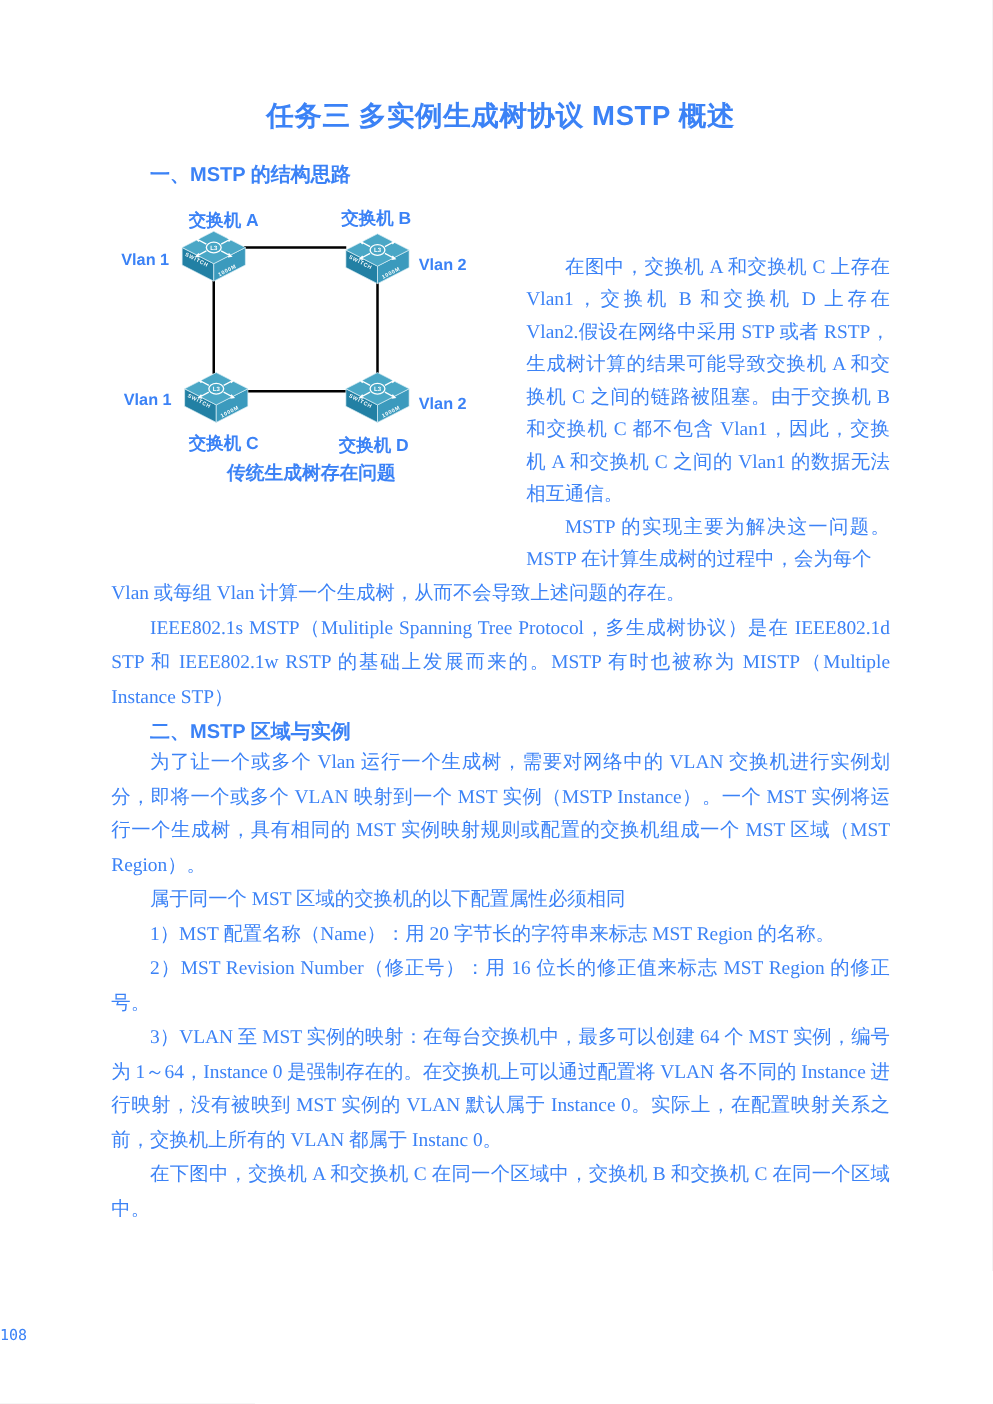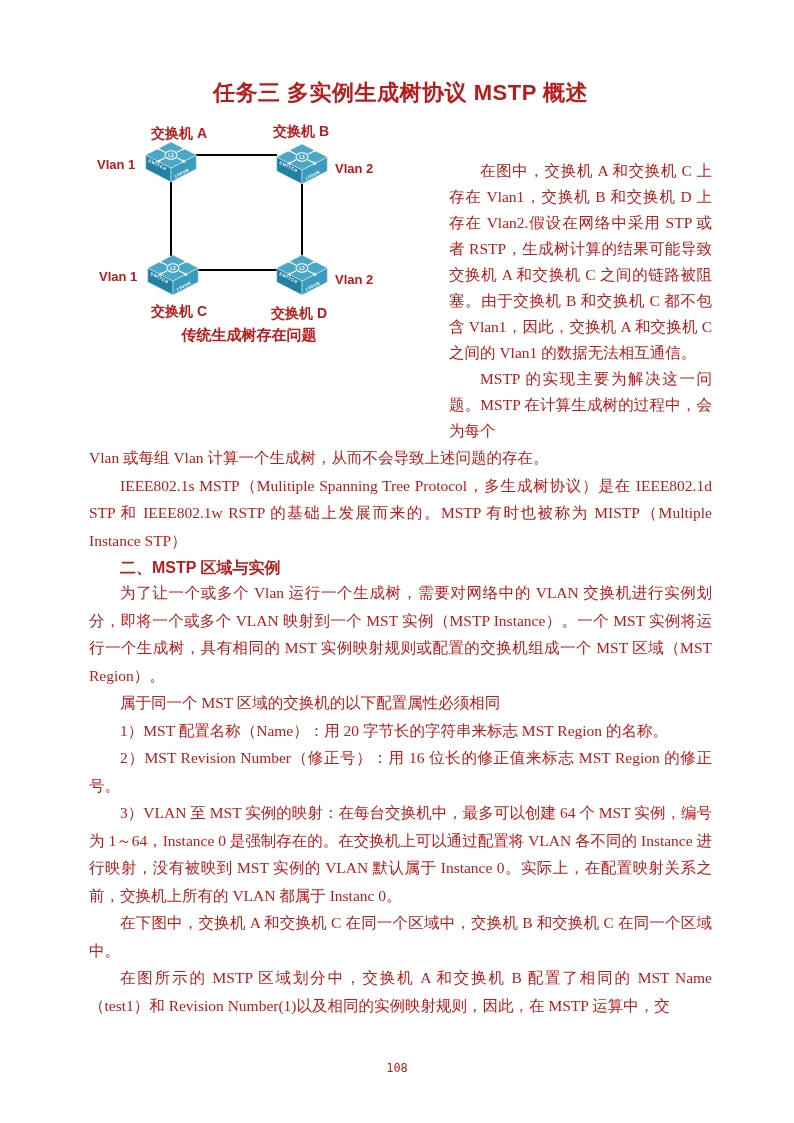--- a/index.html
+++ b/index.html
@@ -1,69 +1,70 @@
 <!DOCTYPE html>
 <html><head>
 <meta charset="utf-8">
 <style>
   html,body { margin:0; padding:0; background:#e9e9e9; }
   .page {
     position:relative; width:794px; height:1123px; margin:0 auto;
-    background:#ffffff; overflow:hidden; color:#b91c1c;
+    background:#ffffff; overflow:hidden; color:#3b82f6;
     font-family:"Liberation Serif", serif;
     text-decoration:underline;
   }
   .content { position:absolute; left:89px; top:0; width:623px; }
   .doc-title {
     margin:78px 0 0 0; text-align:center;
     font-family:"Liberation Sans", sans-serif;
     font-size:22px; font-weight:bold; letter-spacing:0.5px;
   }
   .sec-heading {
     margin:22px 0 0 0; padding-left:31px;
     font-family:"Liberation Sans", sans-serif;
     font-size:16px; font-weight:bold;
   }
   .body-text { font-size:15.5px; line-height:27.5px; text-align:justify; }
   .body-text p { margin:0; text-indent:2em; }
   .body-text p.no-indent { text-indent:0; }
   .para-top { margin-top:4px; }
 
-  .figure-row { display:flex; margin-top:6px;gap:28px; }
+  .figure-row { display:flex; margin-top:6px; }
   .diagram { position:relative; width:332px; height:238px; flex:none; }
   .side-text { flex:1; font-size:15.5px; line-height:26px; text-align:justify; padding-top:0;margin-top:44px; }
   .side-text p { margin:0; text-indent:2em; }
 
   .sw-label {
     position:absolute; font-family:"Liberation Sans", sans-serif;
     font-weight:bold; font-size:14px; white-space:nowrap;
   }
   .vlan-label {
     position:absolute; font-family:"Liberation Sans", sans-serif;
     font-weight:bold; font-size:13px; white-space:nowrap;
   }
   .sw-icon { position:absolute; width:54px; height:42px; }
   .link { position:absolute; background:#000; }
   .diagram-caption {
     position:absolute; left:0; width:320px; top:212px; text-align:center;
     font-family:"Liberation Sans", sans-serif; font-weight:bold; font-size:15px;
   }
   .page-num {
-    position:absolute; left:0; right:0; bottom:48px; text-align:center;
+    position:absolute; left:0; right:0; bottom:48px; text-align:left;
     font-family:"DejaVu Sans Mono", monospace; font-size:12px;
   }
 </style>
 </head>
 <body>
 
 <div class="page">
   <div class="content">
 
     <h1 class="doc-title">任务三 多实例生成树协议 MSTP 概述</h1>
 
+    <h2 class="sec-heading">一、MSTP 的结构思路</h2>
 
 
     <div class="figure-row">
 
       <div class="diagram">
 
         <div class="link" style="left:106px; top:40px; width:82px; height:2px;"></div>
         <div class="link" style="left:81px; top:67px; width:2px; height:75px;"></div>
         <div class="link" style="left:212px; top:69px; width:2px; height:73px;"></div>
         <div class="link" style="left:108px; top:155px; width:80px; height:2px;"></div>
@@ -148,19 +149,18 @@
 
     <h2 class="sec-heading" style="margin-top:4px;">二、MSTP 区域与实例</h2>
 
     <div class="body-text">
       <p class="para-top">为了让一个或多个 Vlan 运行一个生成树，需要对网络中的 VLAN 交换机进行实例划分，即将一个或多个 VLAN 映射到一个 MST 实例（MSTP  Instance）。一个 MST 实例将运行一个生成树，具有相同的 MST 实例映射规则或配置的交换机组成一个 MST 区域（MST Region）。</p>
       <p>属于同一个 MST 区域的交换机的以下配置属性必须相同</p>
       <p>1）MST 配置名称（Name）：用 20 字节长的字符串来标志 MST Region 的名称。</p>
       <p>2）MST Revision Number（修正号）：用 16 位长的修正值来标志 MST Region 的修正号。</p>
       <p>3）VLAN 至 MST 实例的映射：在每台交换机中，最多可以创建 64 个 MST 实例，编号为 1～64，Instance 0 是强制存在的。在交换机上可以通过配置将 VLAN 各不同的 Instance 进行映射，没有被映到 MST 实例的 VLAN 默认属于 Instance 0。实际上，在配置映射关系之前，交换机上所有的 VLAN 都属于 Instanc 0。</p>
       <p>在下图中，交换机 A 和交换机 C 在同一个区域中，交换机 B 和交换机 C 在同一个区域中。</p>
-      <p>在图所示的 MSTP 区域划分中，交换机 A 和交换机 B 配置了相同的 MST  Name（test1）和 Revision Number(1)以及相同的实例映射规则，因此，在 MSTP 运算中，交</p>
     </div>
 
   </div>
 
   <div class="page-num">108</div>
 </div>
 
 </body></html>

